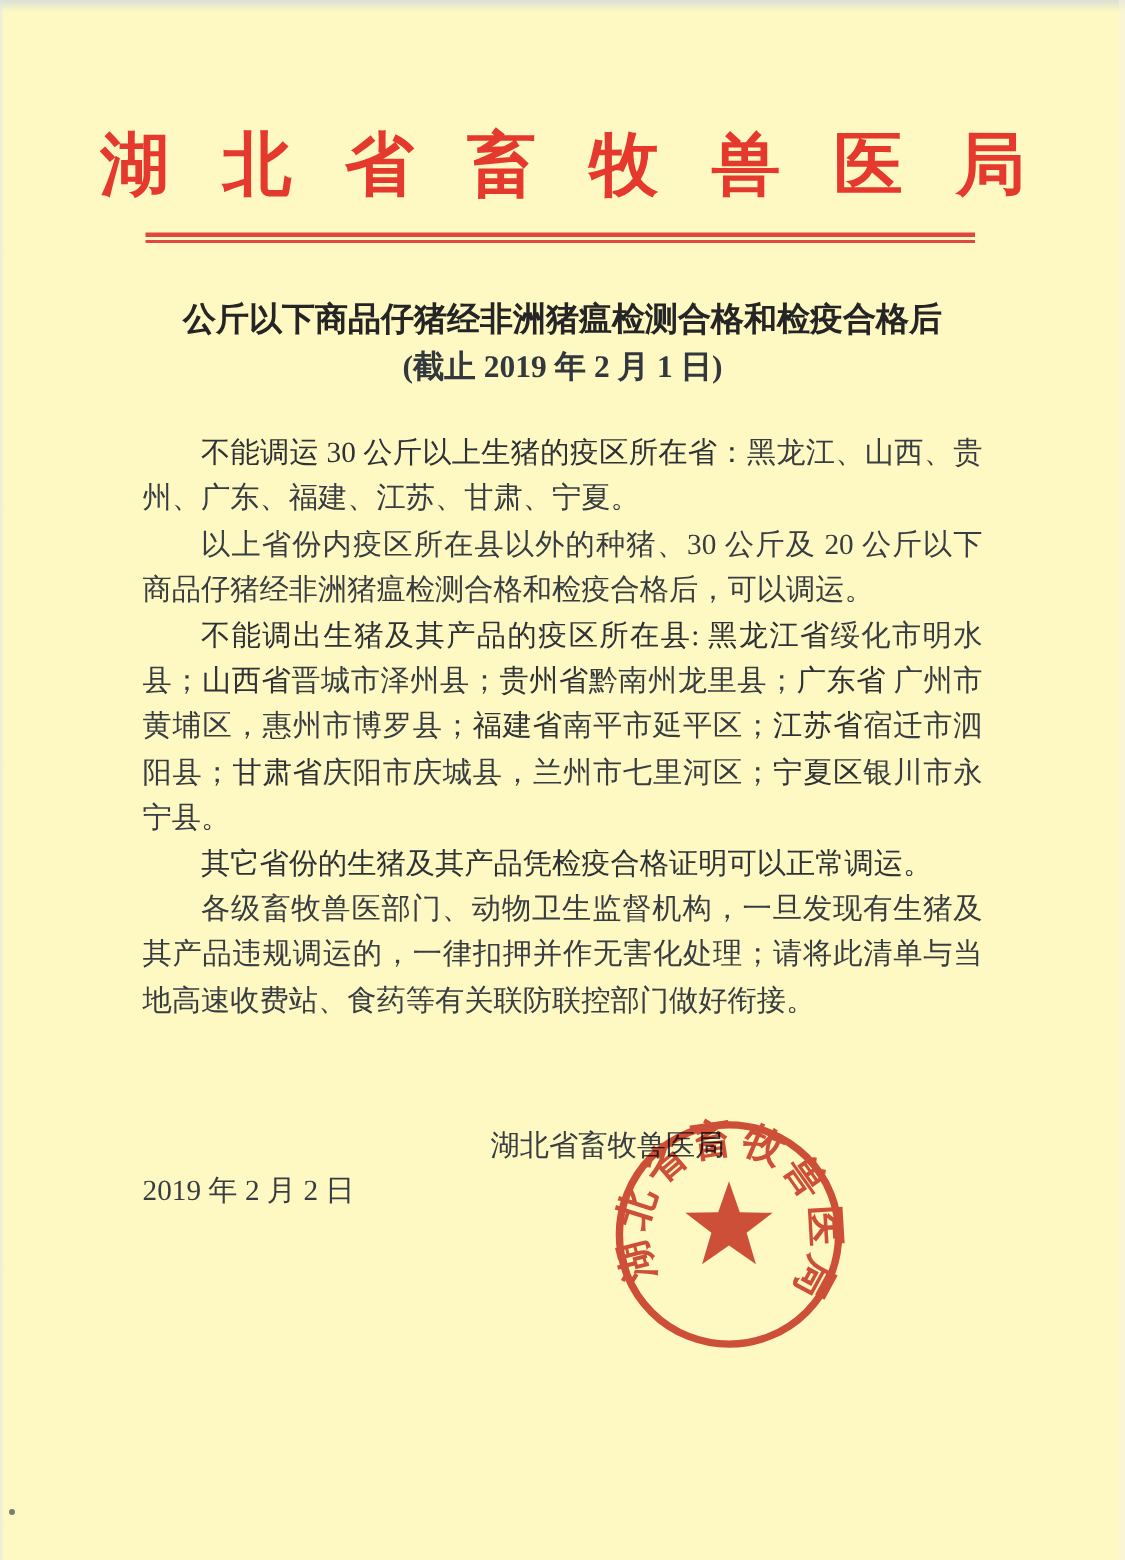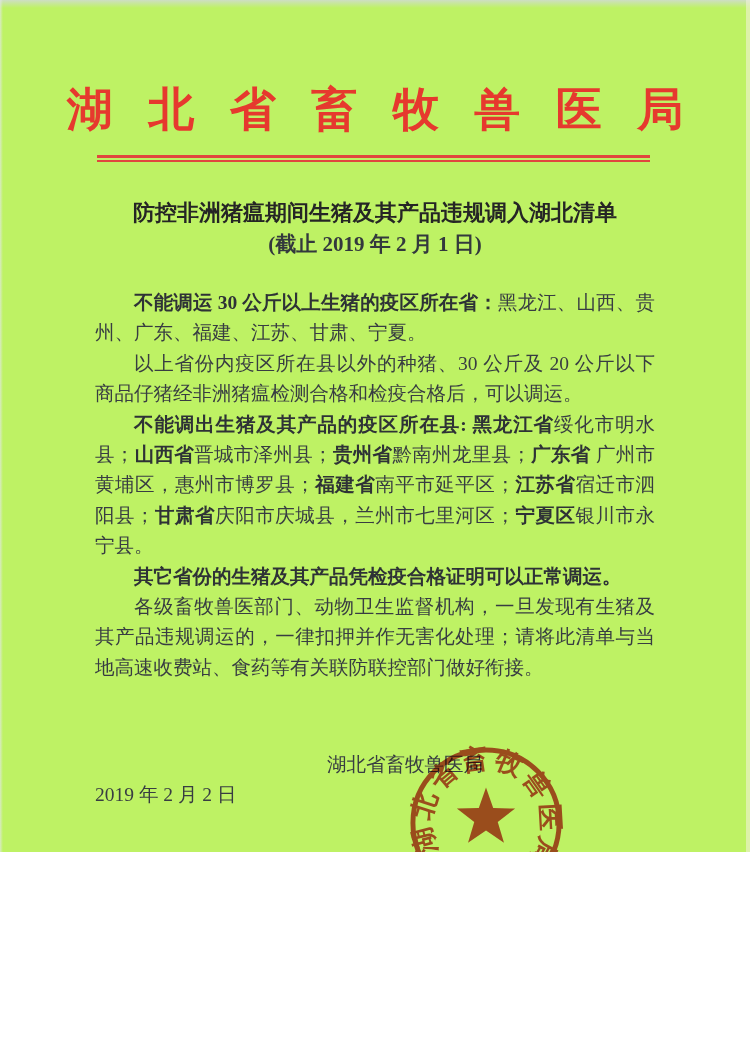--- a/index.html
+++ b/index.html
@@ -1,21 +1,21 @@
 <!DOCTYPE html>
 <html><head>
 <meta charset="utf-8">
 <style>
   * { margin: 0; padding: 0; box-sizing: border-box; }
   html, body { background: #ffffff; }
   .page {
     position: relative;
     width: 750px;
-    height: 852px;
-    background: #bef264;
+    height: 1040px;
+    background: #fef9c3;
     overflow: hidden;
     font-family: "Liberation Serif", "DejaVu Serif", serif;
   }
   
   .scan-top {
     position: absolute; left: 0; top: 0; width: 750px; height: 8px;
     background: linear-gradient(#d2d9db, rgba(253,254,254,0));
     opacity: .8;
   }
   .scan-left {
@@ -68,21 +68,21 @@
   }
   .body-text {
     margin: 32px 95px 0 95px;
     width: 560px;
     font-size: 19.5px;
     line-height: 30.4px;
     color: #383d42;
     text-align: justify;
   }
   .body-text p { text-indent: 2em; }
-  .body-text .b { font-weight: bold; color: #2e3236; }
+  .body-text .b { font-weight: normal; color: #2e3236; }
   .signature {
     margin-top: 67px;
     font-size: 19.5px;
     line-height: 30px;
     color: #383d42;
   }
   .sig-agency { text-align: right; padding-right: 172px; }
   .sig-date   { text-align: left; padding-right: 182px; }
   .seal {
     position: absolute;
@@ -110,21 +110,21 @@
   <div class="scan-left"></div>
   <div class="scan-right"></div>
   <div class="scan-dot"></div>
 
   <header>
     <div class="agency-head">湖 北 省 畜 牧 兽 医 局</div>
     <div class="double-rule"></div>
   </header>
 
   <main>
-    <div class="doc-title">防控非洲猪瘟期间生猪及其产品违规调入湖北清单</div>
+    <div class="doc-title">公斤以下商品仔猪经非洲猪瘟检测合格和检疫合格后</div>
     <div class="doc-subtitle">(截止 2019 年 2 月 1 日)</div>
 
     <div class="body-text">
       <p><span class="b">不能调运 30 公斤以上生猪的疫区所在省：</span><span>黑龙江、山西、贵州、广东、福建、江苏、甘肃、宁夏。</span></p>
       <p><span>以上省份内疫区所在县以外的种猪、30 公斤及 20 公斤以下商品仔猪经非洲猪瘟检测合格和检疫合格后，可以调运。</span></p>
       <p><span class="b">不能调出生猪及其产品的疫区所在县: </span><span class="b">黑龙江省</span><span>绥化市明水县；</span><span class="b">山西省</span><span>晋城市泽州县；</span><span class="b">贵州省</span><span>黔南州龙里县；</span><span class="b">广东省</span><span> 广州市黄埔区，惠州市博罗县；</span><span class="b">福建省</span><span>南平市延平区；</span><span class="b">江苏省</span><span>宿迁市泗阳县；</span><span class="b">甘肃省</span><span>庆阳市庆城县，兰州市七里河区；</span><span class="b">宁夏区</span><span>银川市永宁县。</span></p>
       <p><span class="b">其它省份的生猪及其产品凭检疫合格证明可以正常调运。</span></p>
       <p><span>各级畜牧兽医部门、动物卫生监督机构，一旦发现有生猪及其产品违规调运的，一律扣押并作无害化处理；请将此清单与当地高速收费站、食药等有关联防联控部门做好衔接。</span></p>
 
       <div class="signature">

